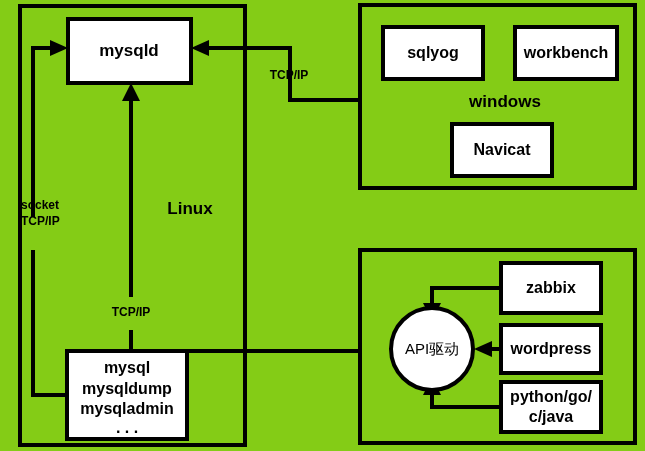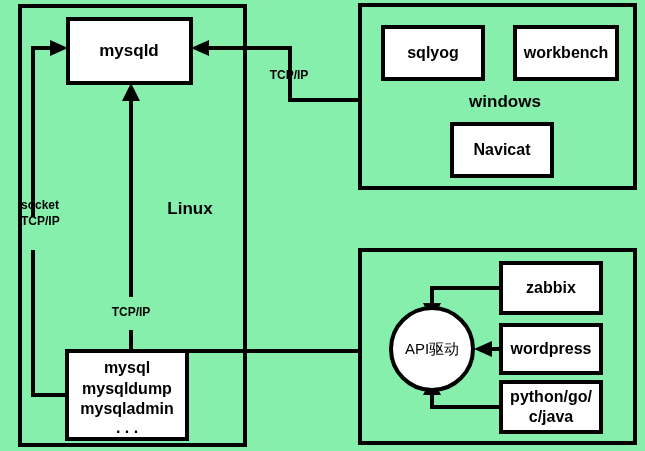--- a/index.html
+++ b/index.html
@@ -4,21 +4,21 @@
 <style>
   html, body {
     margin: 0;
     padding: 0;
     background: #ffffff;
   }
   #canvas {
     position: relative;
     width: 645px;
     height: 451px;
-    background: #86efac;
+    background: #84cc16;
     font-family: "Liberation Sans", sans-serif;
     overflow: hidden;
   }
   svg.diagram {
     position: absolute;
     left: 0;
     top: 0;
     width: 645px;
     height: 451px;
   }

